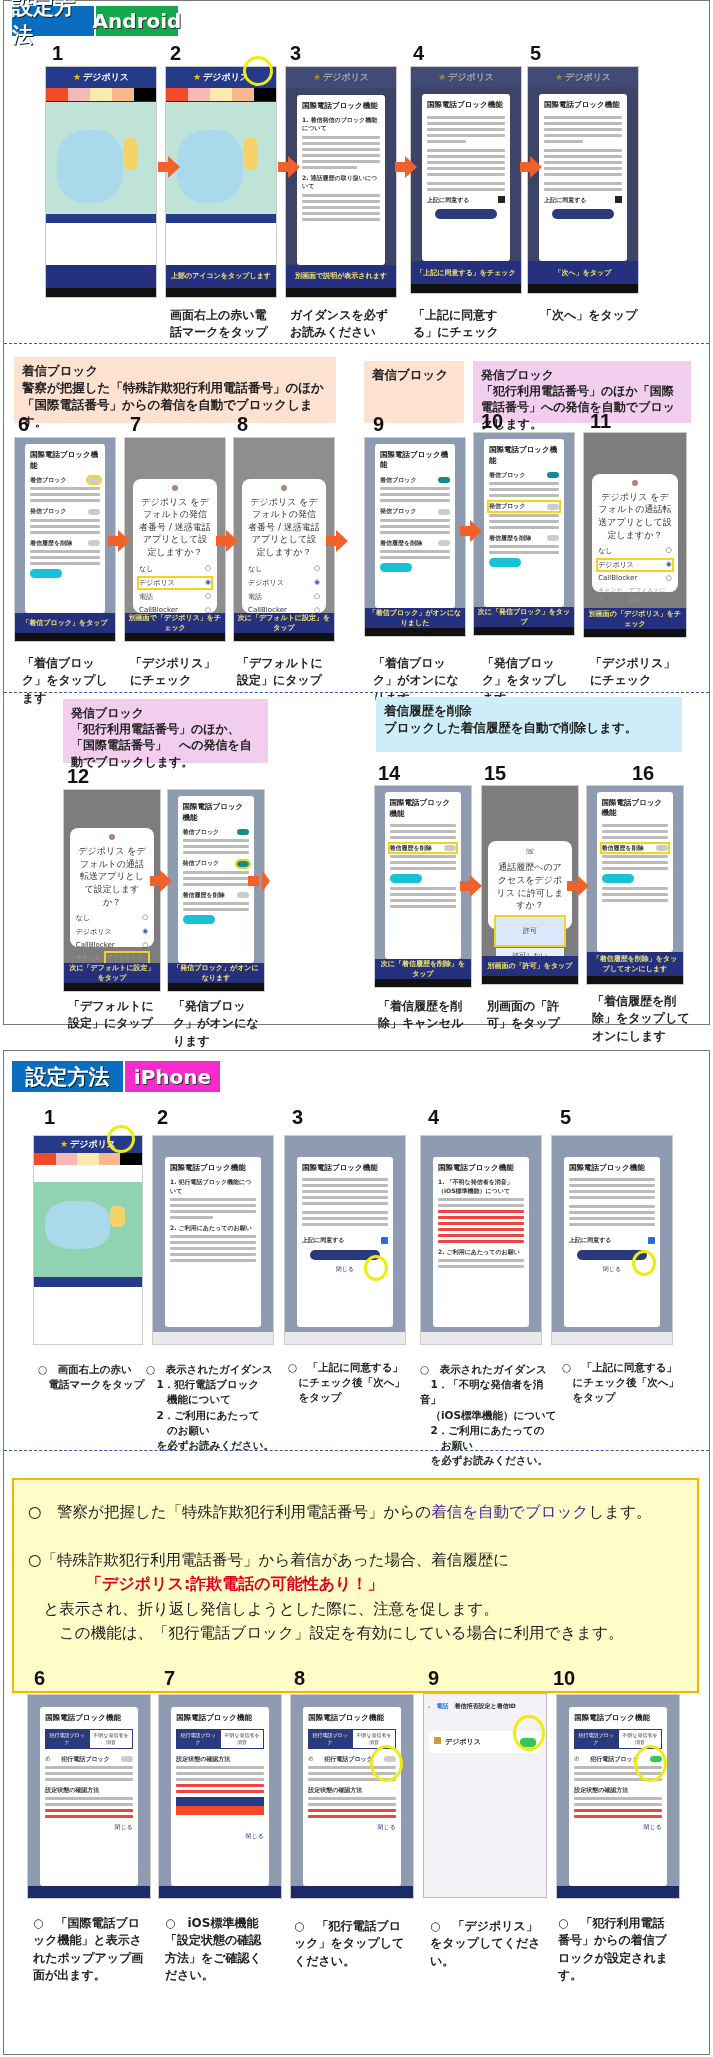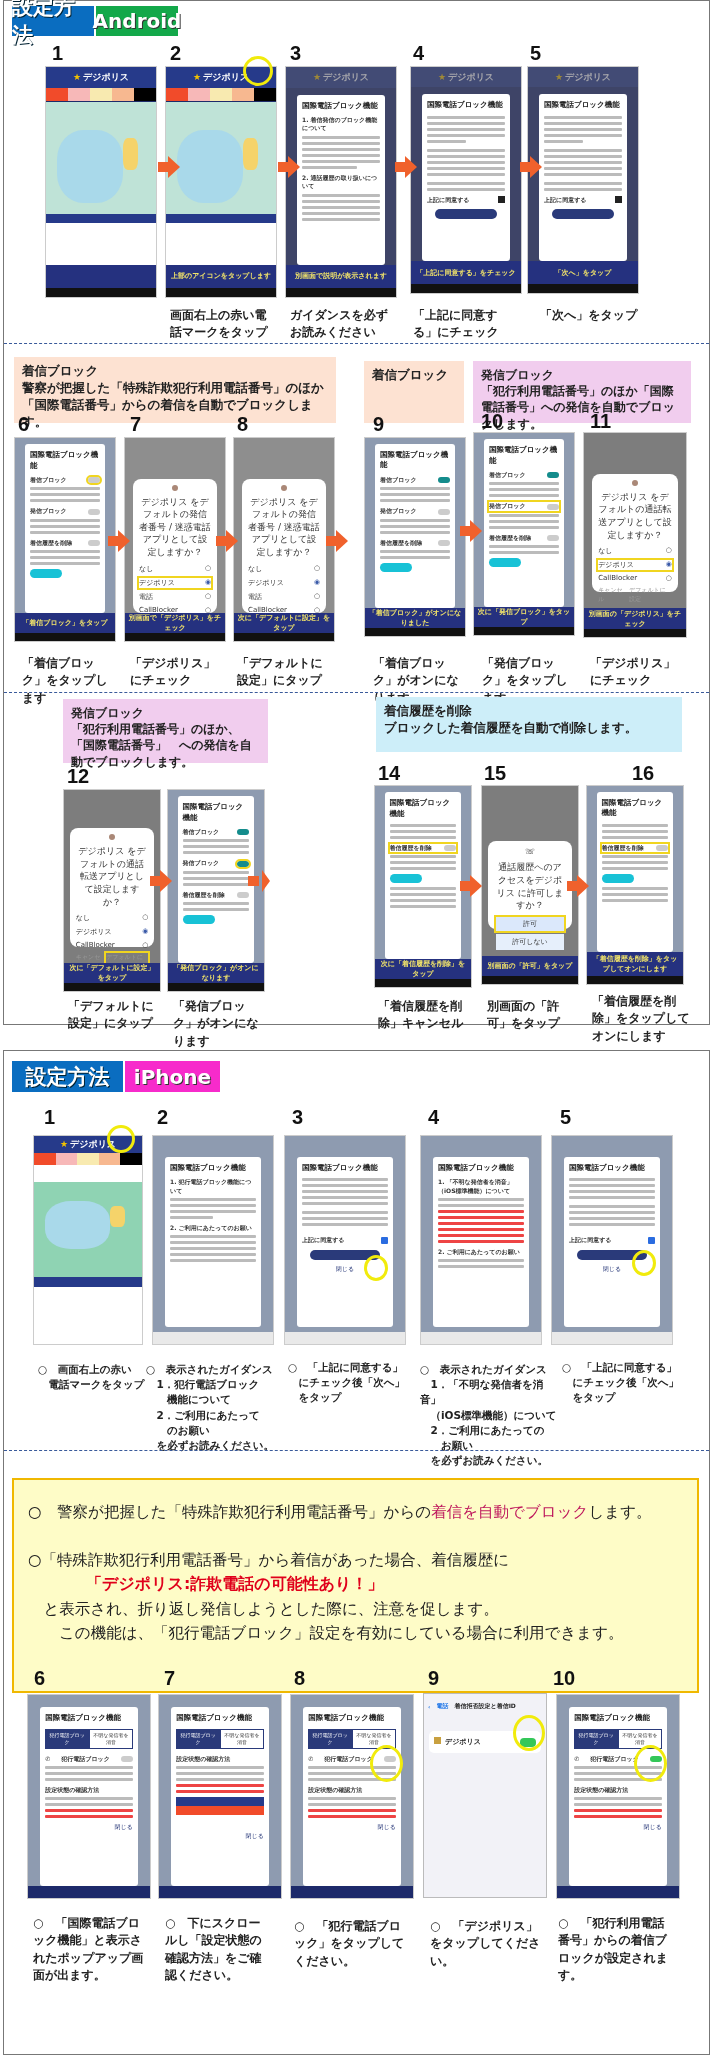--- a/index.html
+++ b/index.html
@@ -40,21 +40,21 @@
 .arrow::before{content:"";position:absolute;left:-22px;top:-5px;width:11px;height:10px;background:#f0612c}
 .cap{position:absolute;font-size:12px;font-weight:bold;color:#222;line-height:1.45}
 .icap{position:absolute;font-size:10.5px;font-weight:bold;color:#222;line-height:1.45}
 .sep{position:absolute;left:4px;width:705px;border-top:1.5px dashed #3a5a9a}
 .bx{position:absolute;padding:6px 8px;font-weight:bold;color:#222;line-height:1.35}
 .peach{background:#fde2d2}
 .pink{background:#f1cdee}
 .blue{background:#cdeef9}
 .notice{position:absolute;left:12px;top:1478px;width:687px;height:215px;background:#fefcc7;border:2px solid #f0b800;padding:20px 14px;font-size:15.5px;color:#222;line-height:1.55}
 .notice .h{font-weight:bold;font-size:17px}
-.notice .red{color:#be185d}
+.notice .red{color:#4c1d95}
 .notice .redb{color:#e0001b;font-weight:bold;font-size:16px;padding-left:58px}
 .iph .top{height:8%}
 .iph .nav{position:absolute;left:0;right:0;bottom:0;height:6%;background:#e9e9e9}
 .iph .sheet{top:10%;bottom:8%}
 .seg{display:flex;margin:3px 0 6px;font-size:5px}
 .seg span{flex:1;padding:2px;border:1px solid #2a3a7a;text-align:center}
 .seg span:first-child{background:#2a3a7a;color:#fff}
 .ios{background:#f2f2f7}
 </style>
 </head>
@@ -512,21 +512,21 @@
   </div>
   <div class="bar">次に「着信履歴を削除」をタップ</div>
   <div class="home"></div>
 </div>
 
 <div class="phone" style="left:481px;top:785px;width:98px;height:200px;">
   <div class="dim" style="background:#7d7d7d;bottom:14%"></div>
   <div class="dialog" style="top:28%;bottom:28%;left:6%;right:6%">
     <div style="font-size:8px">☏</div>
     <div class="q">通話履歴へのアクセスをデジポリス に許可しますか？</div>
-    <div class="hl" style="background:#dbe8fb;font-size:7px;padding:2px;margin:3px 2px">許可</div>
+    <div class="hl" style="background:#dbe8fb;font-size:7px;padding:9px;margin:3px 2px">許可</div>
     <div style="background:#e6effb;font-size:7px;padding:3px;margin:3px 2px">許可しない</div>
   </div>
   <div class="bar">別画面の「許可」をタップ</div>
   <div class="home"></div>
 </div>
 
 <div class="phone" style="left:586px;top:785px;width:98px;height:200px;">
   <div class="dim" style="background:#8e9bb0"></div>
   <div class="sheet" style="top:3%;bottom:16%">
     <div class="tt">国際電話ブロック機能</div>
@@ -850,16 +850,16 @@
     <div class="ln"></div>
       <div class="ln"></div>
       <div class="ln r"></div>
       <div class="ln r"></div>
     <div style="text-align:right;margin-top:5px;color:#2a3a7a">閉じる</div>
   </div>
 </div>
 <div class="yc" style="left:634px;top:1745px;width:33px;height:37px;"></div>
 
 <div class="icap" style="left:33px;top:1915px;width:115px;font-size:12px">○　「国際電話ブロック機能」と表示されたポップアップ画面が出ます。</div>
-<div class="icap" style="left:165px;top:1915px;width:105px;font-size:12px">○　下にスクロールし「設定状態の確認方法」をご確認ください。</div>
+<div class="icap" style="left:165px;top:1915px;width:105px;font-size:12px">○　iOS標準機能「設定状態の確認方法」をご確認ください。</div>
 <div class="icap" style="left:294px;top:1918px;width:115px;font-size:12px">○　「犯行電話ブロック」をタップしてください。</div>
 <div class="icap" style="left:430px;top:1918px;width:115px;font-size:12px">○　「デジポリス」をタップしてください。</div>
 <div class="icap" style="left:558px;top:1915px;width:115px;font-size:12px">○　「犯行利用電話番号」からの着信ブロックが設定されます。</div>
 
 </body></html>

